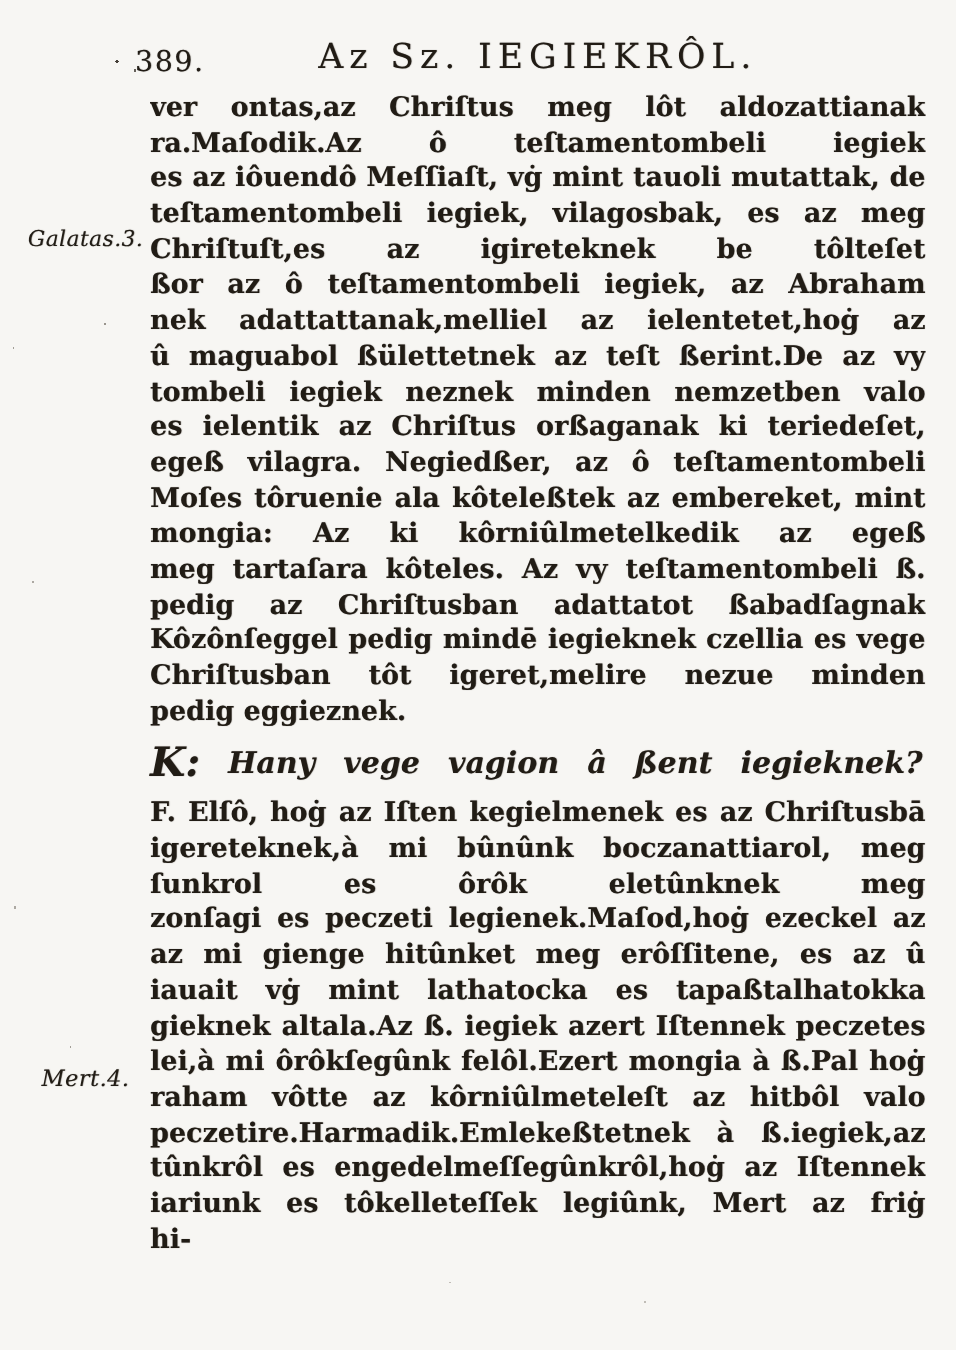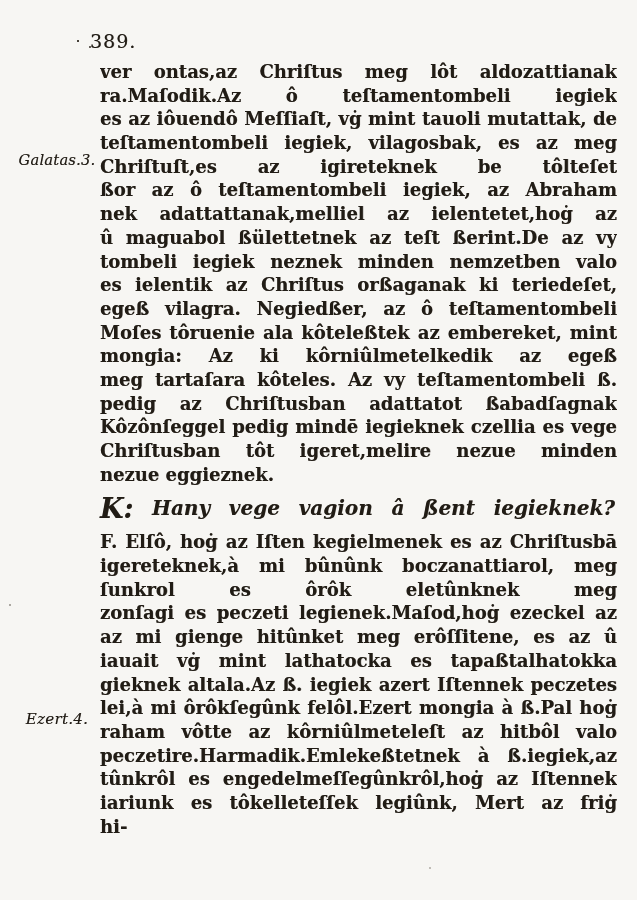--- a/index.html
+++ b/index.html
@@ -69,24 +69,25 @@
     text-align: left; padding-right: 28px; font-size: 18px;
   }
 </style>
 </head>
 <body>
 
 <div class="page">
 
   <div class="pagenum ink">389.</div>
 
+  <div class="running-title ink">Az Sz. IEGIEKRÔL.</div>
 
   <div class="margin-note mn-top ink">Galatas.3.</div>
 
-  <div class="margin-note mn-bottom ink">Ezert.4.</div>
+  <div class="margin-note mn-bottom ink">Mert.4.</div>
 
   <div class="text-col ink">
 
     <div>
         <div class="line">ver ontas,az Chriſtus meg lôt aldozattianak bizonſaga-</div>
         <div class="line">ra.Maſodik.Az ô teſtamentombeli iegiek homalioſbak,</div>
         <div class="line">es az iôuendô Meſſiaſt, vġ mint tauoli mutattak, de az vy</div>
         <div class="line">teſtamentombeli iegiek, vilagosbak, es az meg adattatot</div>
         <div class="line">Chriſtuſt,es az igireteknek be tôlteſet ielentik.Harmad-</div>
         <div class="line">ßor az ô teſtamentombeli iegiek, az Abraham nemzete-</div>
@@ -94,21 +95,21 @@
         <div class="line">û maguabol ßülettetnek az teſt ßerint.De az vy teſtamen-</div>
         <div class="line">tombeli iegiek neznek minden nemzetben valo hiuekre</div>
         <div class="line">es ielentik az Chriſtus orßaganak ki teriedeſet, mind az</div>
         <div class="line">egeß vilagra. Negiedßer, az ô teſtamentombeli iegiek</div>
         <div class="line">Moſes tôruenie ala kôteleßtek az embereket, mint ß. Pal</div>
         <div class="line">mongia: Az ki kôrniûlmetelkedik az egeß tôruennek</div>
         <div class="line">meg tartaſara kôteles. Az vy teſtamentombeli ß. iegiek</div>
         <div class="line">pedig az Chriſtusban adattatot ßabadſagnak bizonſagi.</div>
         <div class="line">Kôzônſeggel pedig mindē iegieknek czellia es vege az</div>
         <div class="line">Chriſtusban tôt igeret,melire nezue minden ûdôbeli ie-</div>
-        <div class="line short">nezue eggieznek.</div>
+        <div class="line short">pedig eggieznek.</div>
       </div>
 
     <div class="question">
       <span class="q-prefix">K:</span>
       <span class="q-text">Hany vege vagion â ßent iegieknek?</span>
     </div>
 
     <div>
         <div class="line">F. Elſô, hoġ az Iſten kegielmenek es az Chriſtusbā tôt</div>
         <div class="line">igereteknek,à mi bûnûnk boczanattiarol, meg igazula-</div>

